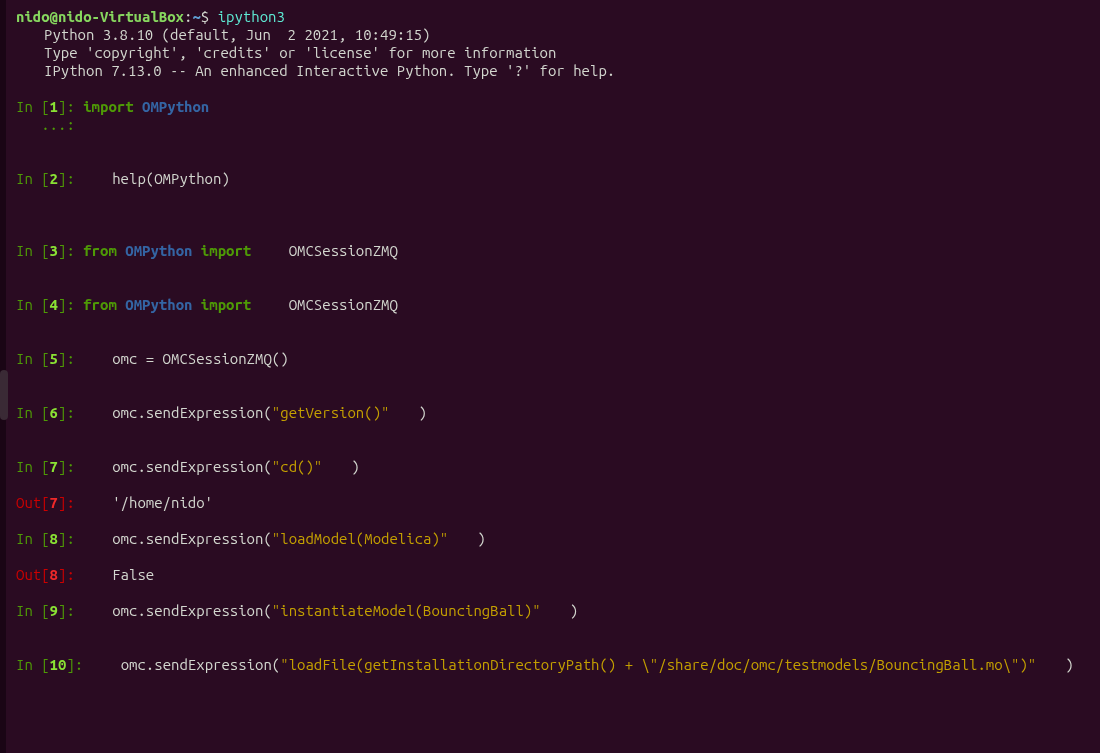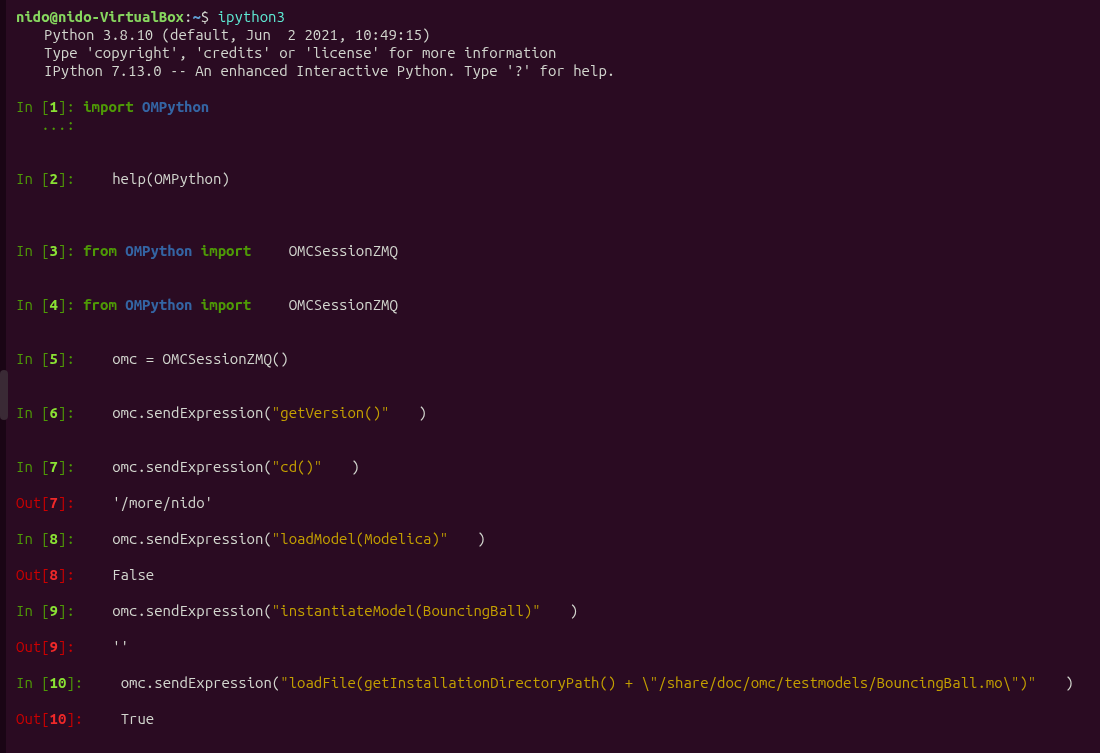--- a/index.html
+++ b/index.html
@@ -89,30 +89,28 @@
 <div class="line"><span class="in-label">In [</span><span class="in-num">5</span><span class="in-label">]: </span><span class="code">omc = OMCSessionZMQ()</span></div>
 <div class="line"></div>
 <div class="line"></div>
 
 <div class="line"><span class="in-label">In [</span><span class="in-num">6</span><span class="in-label">]: </span><span class="code">omc.sendExpression(</span><span class="str">"getVersion()"</span><span class="code">)</span></div>
 <div class="line"></div>
 <div class="line"></div>
 
 <div class="line"><span class="in-label">In [</span><span class="in-num">7</span><span class="in-label">]: </span><span class="code">omc.sendExpression(</span><span class="str">"cd()"</span><span class="code">)</span></div>
 <div class="line"></div>
-<div class="line"><span class="out-label">Out[</span><span class="out-num">7</span><span class="out-label">]: </span><span class="code">'/more/nido'</span></div>
+<div class="line"><span class="out-label">Out[</span><span class="out-num">7</span><span class="out-label">]: </span><span class="code">'/home/nido'</span></div>
 <div class="line"></div>
 
 <div class="line"><span class="in-label">In [</span><span class="in-num">8</span><span class="in-label">]: </span><span class="code">omc.sendExpression(</span><span class="str">"loadModel(Modelica)"</span><span class="code">)</span></div>
 <div class="line"></div>
 <div class="line"><span class="out-label">Out[</span><span class="out-num">8</span><span class="out-label">]: </span><span class="code">False</span></div>
 <div class="line"></div>
 
 <div class="line"><span class="in-label">In [</span><span class="in-num">9</span><span class="in-label">]: </span><span class="code">omc.sendExpression(</span><span class="str">"instantiateModel(BouncingBall)"</span><span class="code">)</span></div>
 <div class="line"></div>
-<div class="line"><span class="out-label">Out[</span><span class="out-num">9</span><span class="out-label">]: </span><span class="code">''</span></div>
 <div class="line"></div>
 
 <div class="line"><span class="in-label">In [</span><span class="in-num">10</span><span class="in-label">]: </span><span class="code">omc.sendExpression(</span><span class="str">"loadFile(getInstallationDirectoryPath() + \"/share/doc/omc/testmodels/BouncingBall.mo\")"</span><span class="code">)</span></div>
 <div class="line"></div>
-<div class="line"><span class="out-label">Out[</span><span class="out-num">10</span><span class="out-label">]: </span><span class="code">True</span></div>
 
 </div>
 
 </body></html>

